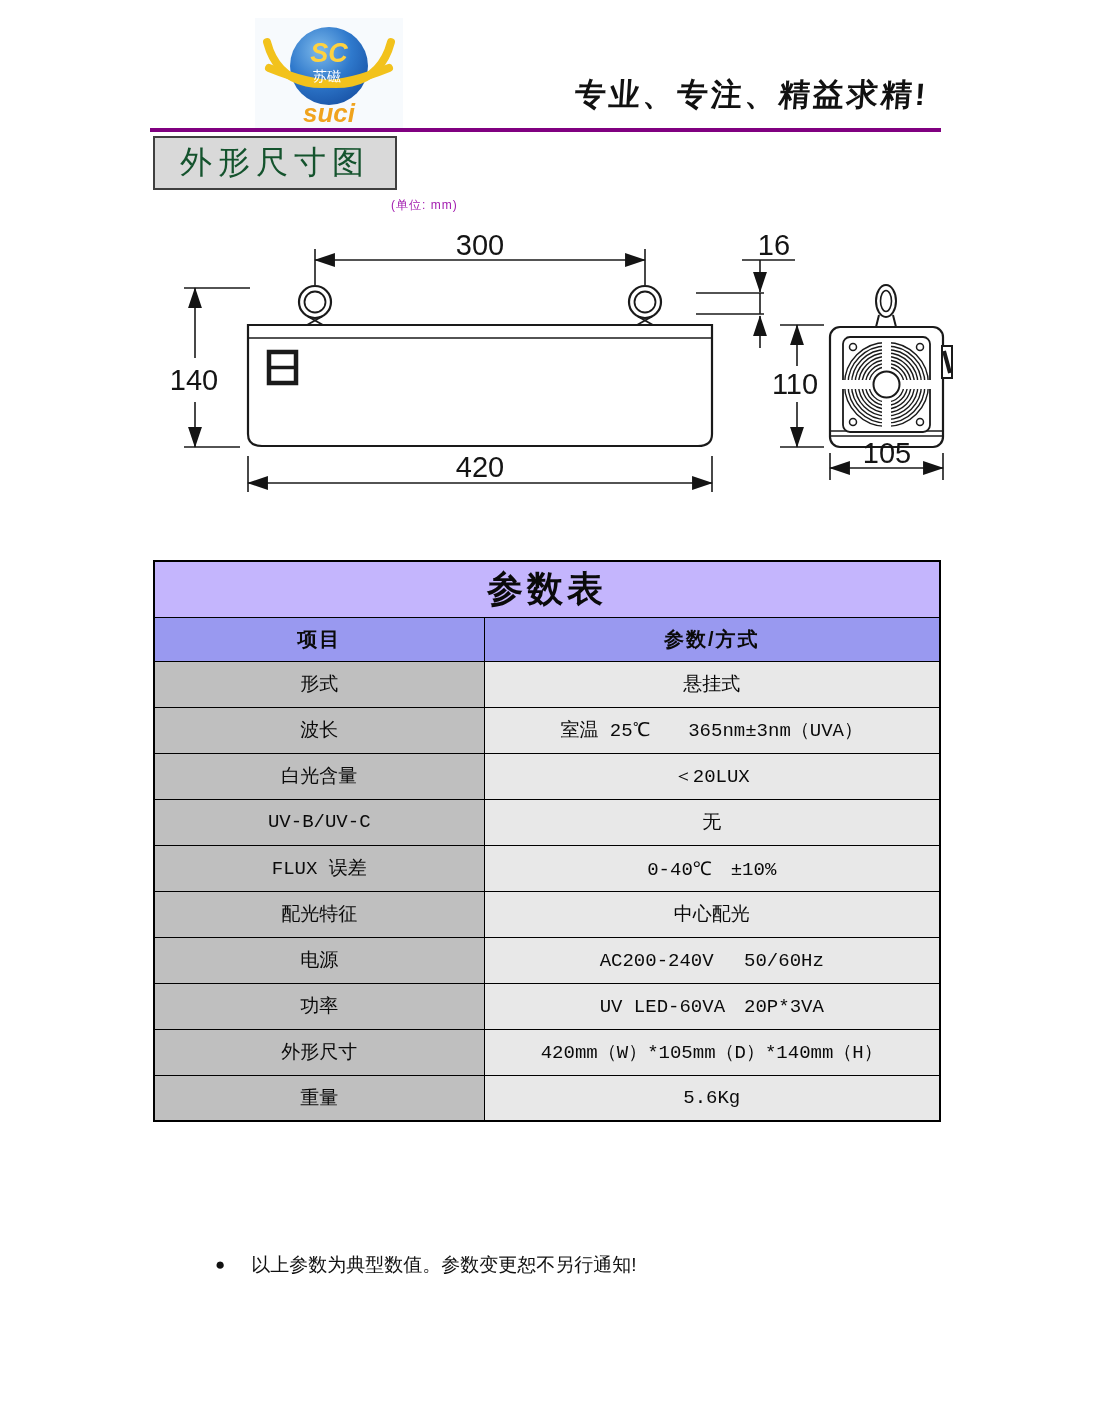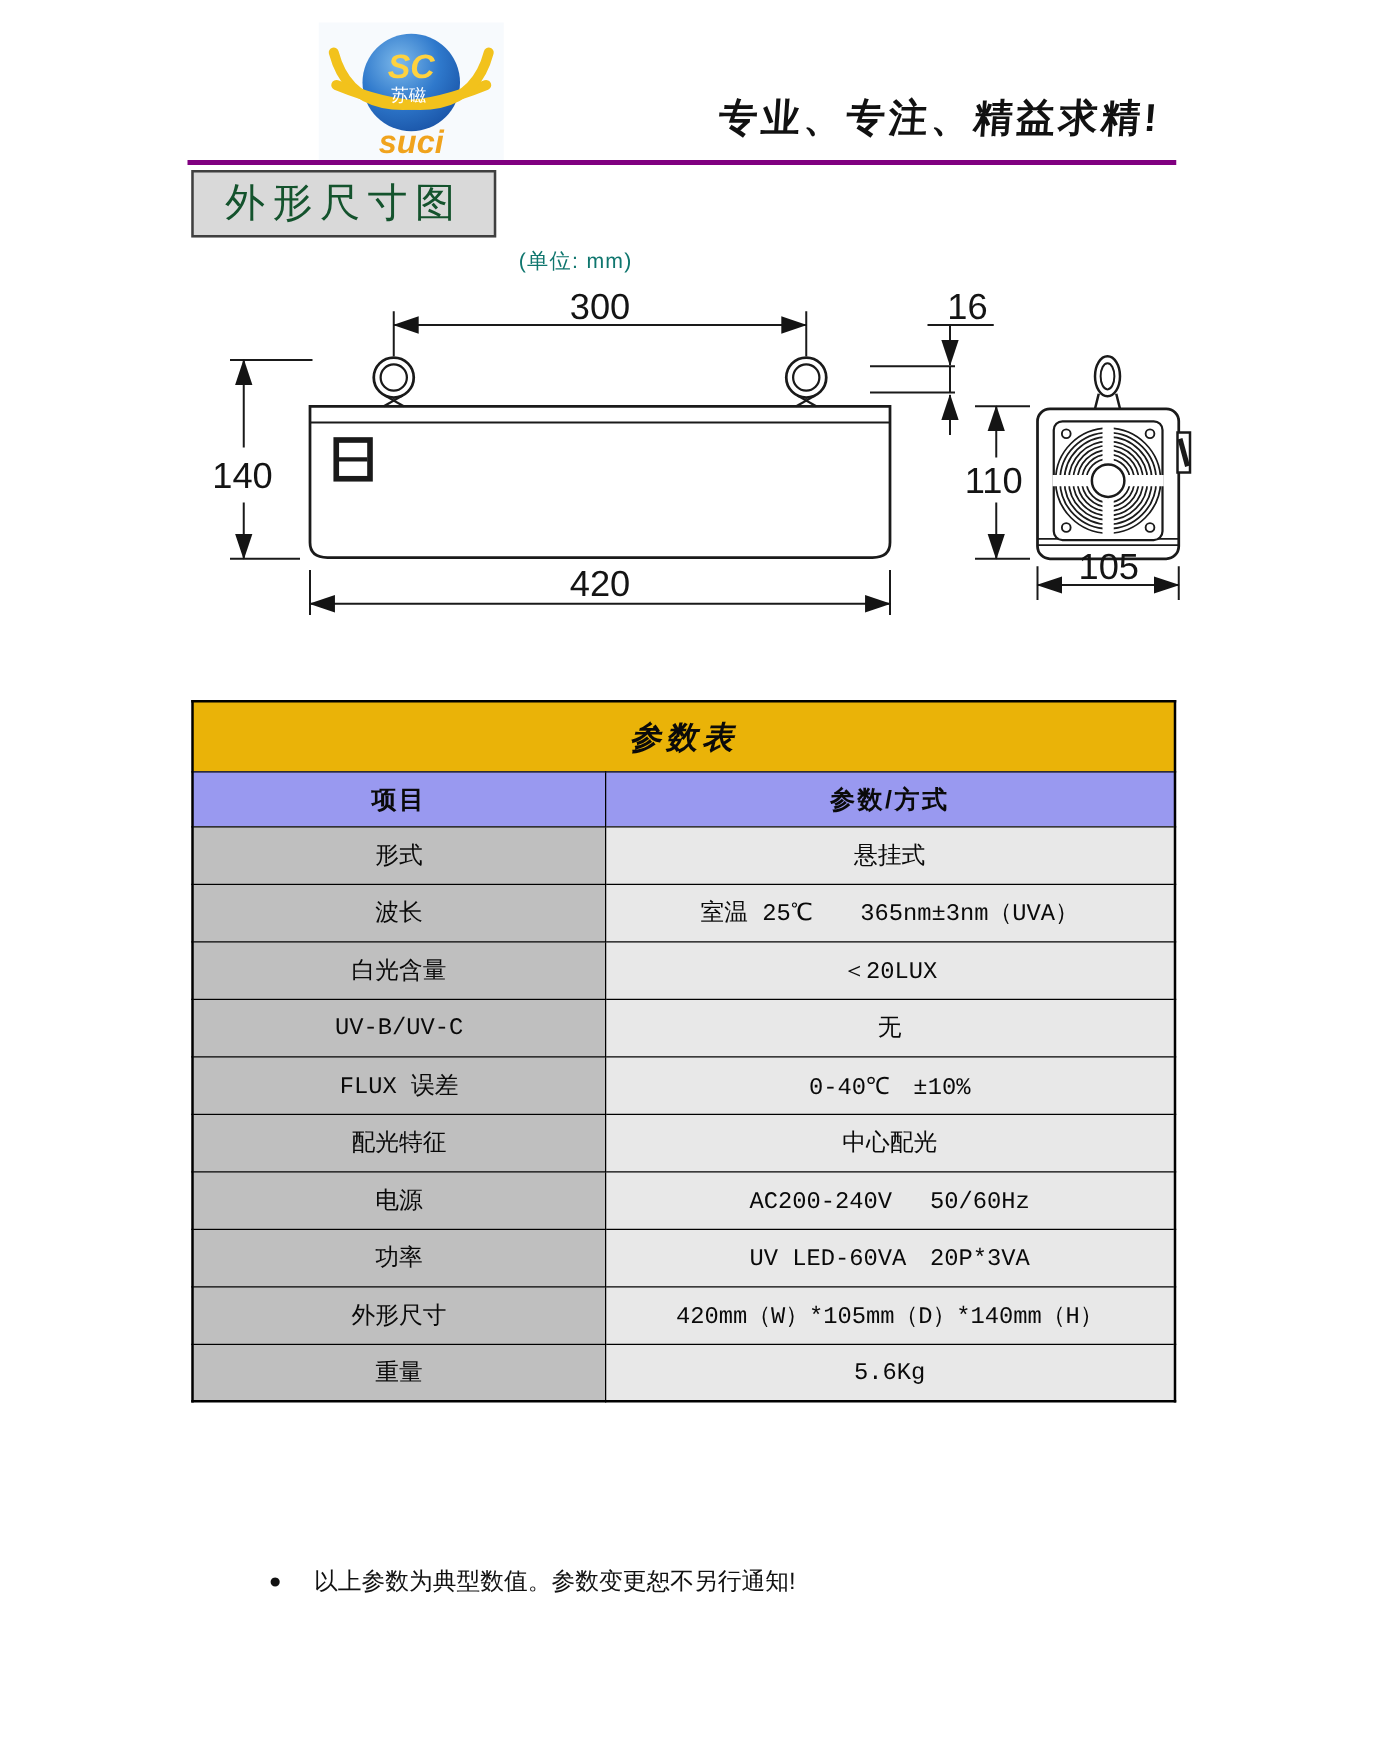--- a/index.html
+++ b/index.html
@@ -10,35 +10,35 @@
   
   .logo { position:absolute; left:255px; top:18px; width:148px; height:112px; background:#f7fafd; }
   .slogan { position:absolute; left:575px; top:74px; width:370px; font-size:31px; font-weight:800;
             letter-spacing:3px; transform:skewX(-4deg); white-space:nowrap; }
   .purple-rule { position:absolute; left:150px; top:128px; width:791px; height:4px; background:#800080; }
 
   
   .section-title-box { position:absolute; left:153px; top:136px; width:244px; height:54px;
       background:#d9d9d9; border:2px solid #3f3f3f; display:flex; align-items:center; justify-content:center;
       font-size:32px; letter-spacing:6px; color:#14532d; }
-  .unit-note { position:absolute; left:415px; top:197px; font-size:17px; color:#0f766e; letter-spacing:1px; }
+  .unit-note { position:absolute; left:391px; top:197px; font-size:12px; color:#a21caf; letter-spacing:1px; }
 
   
   .drawing { position:absolute; left:150px; top:230px; width:830px; height:290px; }
   .drawing svg { display:block; }
   .dim-text { font-size:29px; fill:#141414; font-family:"Liberation Sans","DejaVu Sans",sans-serif; }
 
   
   .param-table-wrap { position:absolute; left:153px; top:560px; width:788px; }
   table.param { width:100%; border-collapse:collapse; table-layout:fixed; }
   table.param col.c1 { width:330px; }
   table.param th, table.param td { border:1.6px solid #000; text-align:center; vertical-align:middle;
       font-size:19px; color:#0a0a0a; white-space:pre-line; padding:2px 6px; }
   table.param { border:2.5px solid #000; }
-  tr.table-title th { background:#eab308; height:56px; font-size:25px; font-weight:700; letter-spacing:4px;font-style:italic; }
+  tr.table-title th { background:#c4b5fd; height:56px; font-size:36px; font-weight:700; letter-spacing:4px; }
   tr.col-header th { background:#9999f0; height:44px; font-size:20px; font-weight:700; letter-spacing:2px; }
   td.item-cell  { background:#bfbfbf; }
   td.value-cell { background:#e8e8e8; }
   tr.single td { height:46px;font-family:Liberation Mono, monospace; }
   tr.double td { height:58px; line-height:1.45; }
 
   
   .footnote { position:absolute; left:215px; top:1252px; font-size:19px; display:flex; align-items:center; }
   .footnote .bullet { font-size:17px; margin-right:26px; }
 </style>

